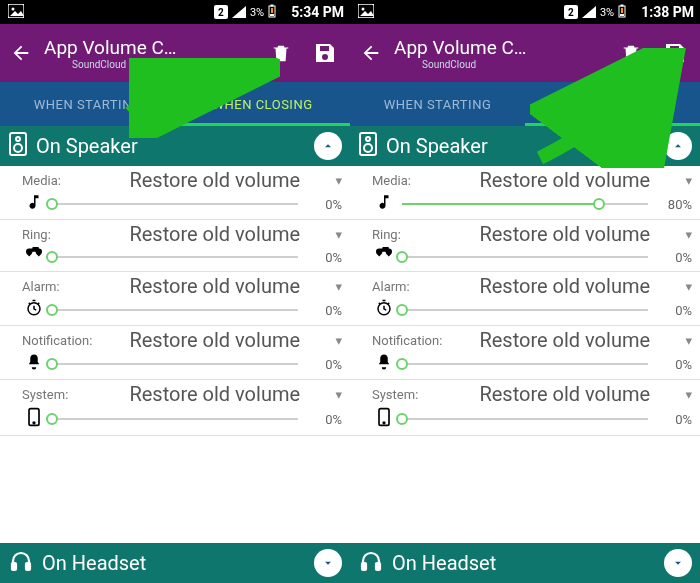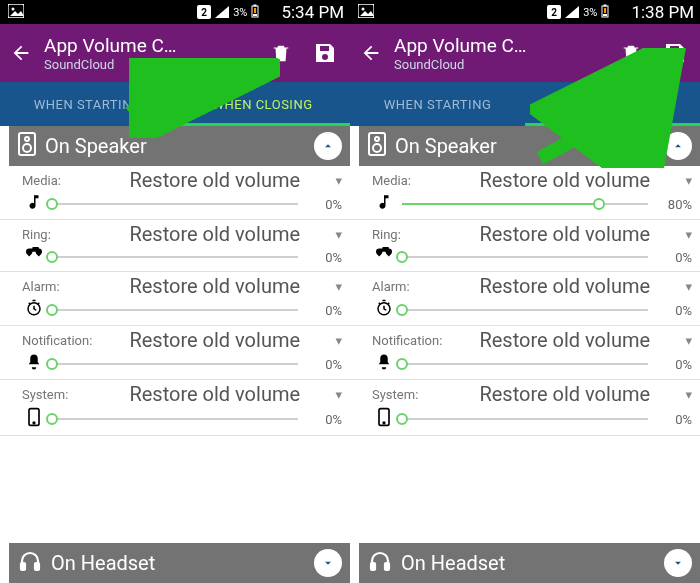--- a/index.html
+++ b/index.html
@@ -36,36 +36,36 @@
     width: 14px;
     height: 14px;
     font-size: 10px;
     display: flex;
     align-items: center;
     justify-content: center;
     border-radius: 2px;
   }
   .statusbar .signal svg { display: block; }
   .statusbar .pct { font-size: 11px; }
-  .statusbar .time { font-size: 17px; margin-left: 18px; font-weight: 400;}
+  .statusbar .time { font-size: 14px; margin-left: 11px; font-weight: 700;}
   .statusbar .photo-icon { margin-right: auto; margin-left: 2px; }
 
   .toolbar {
     background: #701a75;
     color: #fff;
     height: 58px;
     display: flex;
     align-items: center;
     padding: 0 8px;
     gap: 10px;
   }
   .toolbar .back { width: 26px; height: 26px; display:flex; align-items:center; justify-content:center; }
   .toolbar .titles { flex: 1; min-width: 0; }
   .toolbar .title { font-size: 19px; color:#fff; white-space: nowrap; overflow: hidden; text-overflow: ellipsis;}
-  .toolbar .subtitle { font-size: 13px; color: #cdd9e6; }
+  .toolbar .subtitle { font-size: 10px; color: #cdd9e6; margin-left: 28px; }
   .toolbar .action { width: 34px; height: 34px; display:flex; align-items:center; justify-content:center; }
 
   .tabs {
     background: #19558d;
     display: flex;
     height: 44px;
     position: relative;
   }
   .tab {
     flex: 1;
@@ -80,29 +80,28 @@
   .tab.active { color: #bef264; }
   .tab.active::after {
     content: "";
     position: absolute;
     bottom: 0; left: 0; right: 0;
     height: 3px;
     background: #1fd655;
   }
 
   .section-header {
-    background: #737373;
+    background: #0f766e;
     color: #fff;
     height: 40px;
     display: flex;
     align-items: center;
     padding: 0 8px;
     gap: 8px;
     font-size: 20px;
-    margin-left: 9px;
   }
   .section-header .collapse {
     margin-left: auto;
     width: 28px; height: 28px;
     background: #fff;
     border-radius: 50%;
     display:flex; align-items:center; justify-content:center;
   }
 
   .list { flex: 1; background: #fff; overflow: hidden; }

